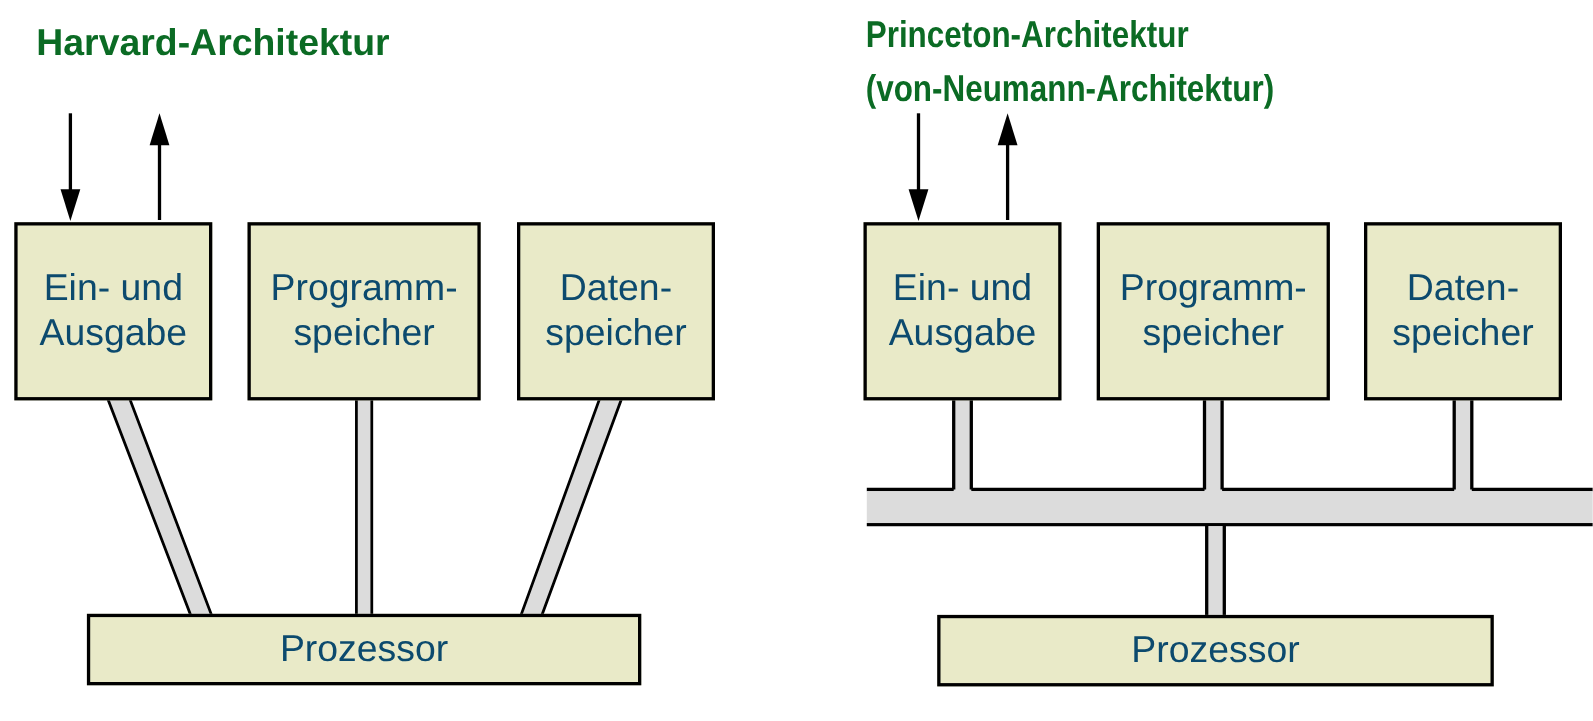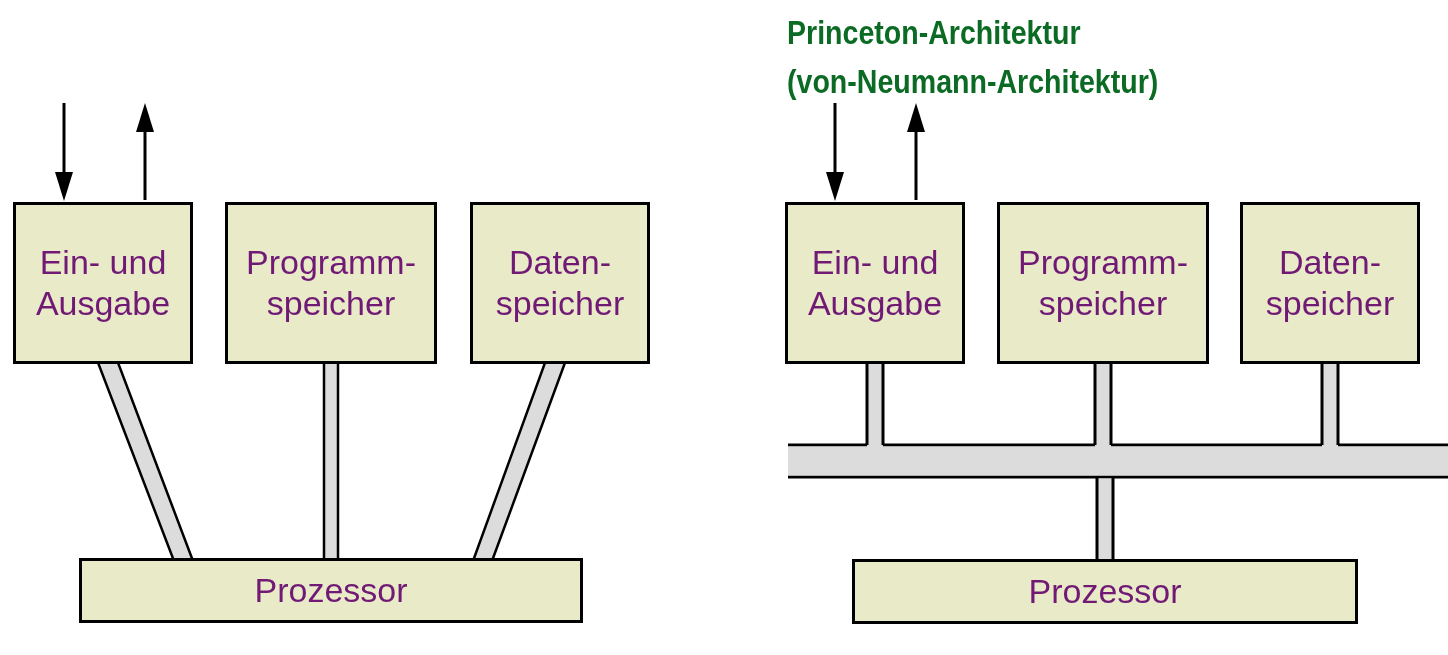--- a/index.html
+++ b/index.html
@@ -17,21 +17,21 @@
   .overlay{position:absolute;left:0;top:0;width:1448px;height:655px;z-index:0;}
   .arrow-line{stroke:var(--line);stroke-width:3;}
   .arrow-head{fill:var(--line);stroke:none;}
   .bus{fill:var(--bus-fill);stroke:var(--line);stroke-width:2.5;}
   .bus-fill-only{fill:var(--bus-fill);stroke:none;}
   .bus-edge{stroke:var(--line);stroke-width:3;}
   .box{
     position:absolute;z-index:1;
     background:var(--box-fill);border:3px solid var(--line);
     display:flex;align-items:center;justify-content:center;
-    text-align:center;font-size:34px;line-height:1.22;color:#701a75;
+    text-align:center;font-size:34px;line-height:1.22;color:#0c4a6e;
     white-space:pre-line;
   }
   .title{
     position:absolute;z-index:2;font-weight:bold;font-size:34px;
     color:var(--title-green);line-height:49px;white-space:nowrap;
   }
   #h-title{left:33px;top:15px;}
   #p-title{left:787px;top:8px;transform:scaleX(.84);transform-origin:left top;}
   #h-io{left:13px;top:202px;width:180px;height:162px;}
   #h-prog{left:225px;top:202px;width:212px;height:162px;}
@@ -81,20 +81,21 @@
 
     <rect class="bus-fill-only" x="1322" y="360" width="16" height="88"></rect>
     <line class="bus-edge" x1="1322" y1="360" x2="1322" y2="445"></line>
     <line class="bus-edge" x1="1338" y1="360" x2="1338" y2="445"></line>
 
     <rect class="bus-fill-only" x="1097" y="478.5" width="16" height="83"></rect>
     <line class="bus-edge" x1="1097" y1="478" x2="1097" y2="561"></line>
     <line class="bus-edge" x1="1113" y1="478" x2="1113" y2="561"></line>
   </svg>
 
+  <div class="title" id="h-title">Harvard-Architektur</div>
   <div class="title" id="p-title">
     <div>Princeton-Architektur</div>
     <div>(von-Neumann-Architektur)</div>
   </div>
 
   <div class="box" id="h-io">Ein- und
 Ausgabe</div>
   <div class="box" id="h-prog">Programm-
 speicher</div>
   <div class="box" id="h-data">Daten-

